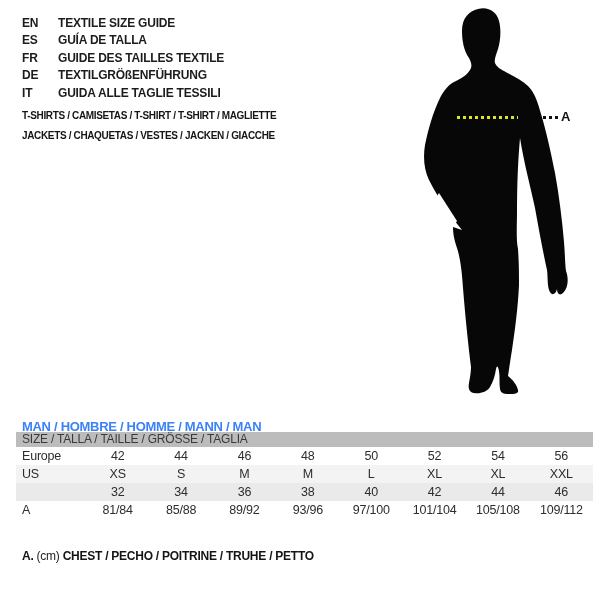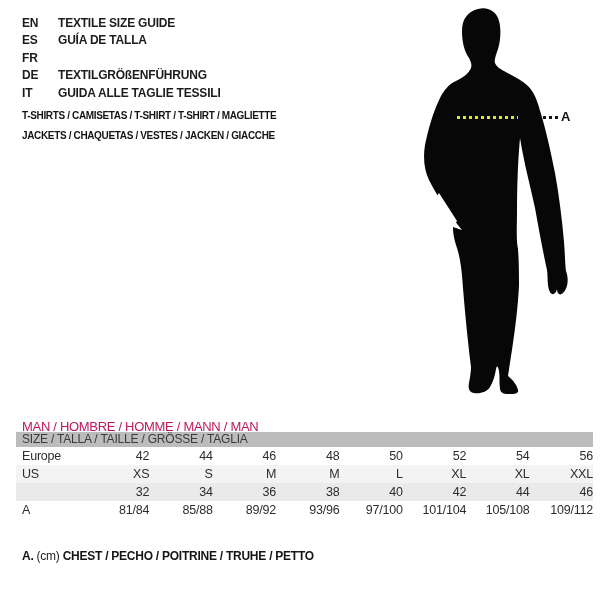--- a/index.html
+++ b/index.html
@@ -25,30 +25,30 @@
   .figure svg { position:absolute; left:0; top:0; }
   .dash { position:absolute; height:3px;
           background:repeating-linear-gradient(90deg, var(--dash-color,#dce81f) 0 3px, transparent 3px 6px); }
   .dash-inner { left:42px; top:111px; width:61px; }
   .dash-outer { left:128px; top:111px; width:15px; }
   .measure-a { position:absolute; left:146px; top:104px;
                font-size:13px; font-weight:600; color:#111; }
 
   
   .man-title { position:absolute; left:22px; top:419px;
-               font-size:13px; font-weight:400; letter-spacing:-0.3px; color:#be185d; }
+               font-size:13px; font-weight:700; letter-spacing:-0.3px; color:#3b82f6; }
 
   
   .size-table { position:absolute; left:16px; top:432px; width:577px; }
   .t-head { height:15px; line-height:15px; padding-left:6px;
             font-size:12px; letter-spacing:-0.2px; color:#3a3a3a; }
   .t-row { display:flex; height:18px; align-items:center;
            font-size:12.5px; letter-spacing:-0.2px; color:#2d2d2d; }
   .t-row .cl { width:70px; flex:0 0 70px; padding-left:6px; }
-  .t-row .cv { flex:1 1 0; text-align:right; }
+  .t-row .cv { flex:1 1 0; text-align:center; }
   .r-white  { background:#ffffff; }
   .r-light1 { background:#f3f3f3; }
   .r-light2 { background:#eaeaea; }
 
   
   .footnote { position:absolute; left:22px; top:549px;
               font-size:12px; letter-spacing:-0.25px; color:#151515; }
   .footnote .fb { font-weight:700; }
   .footnote .fu { font-weight:400; color:#242424; }
 </style>
@@ -61,20 +61,21 @@
     <div class="lang-row">
       <span class="lang-code">EN</span>
       <span class="lang-label">TEXTILE SIZE GUIDE</span>
     </div>
     <div class="lang-row">
       <span class="lang-code">ES</span>
       <span class="lang-label">GUÍA DE TALLA</span>
     </div>
     <div class="lang-row">
       <span class="lang-code">FR</span>
+      <span class="lang-label">GUIDE DES TAILLES TEXTILE</span>
     </div>
     <div class="lang-row">
       <span class="lang-code">DE</span>
       <span class="lang-label">TEXTILGRÖßENFÜHRUNG</span>
     </div>
     <div class="lang-row">
       <span class="lang-code">IT</span>
       <span class="lang-label">GUIDA ALLE TAGLIE TESSILI</span>
     </div>
   </div>

